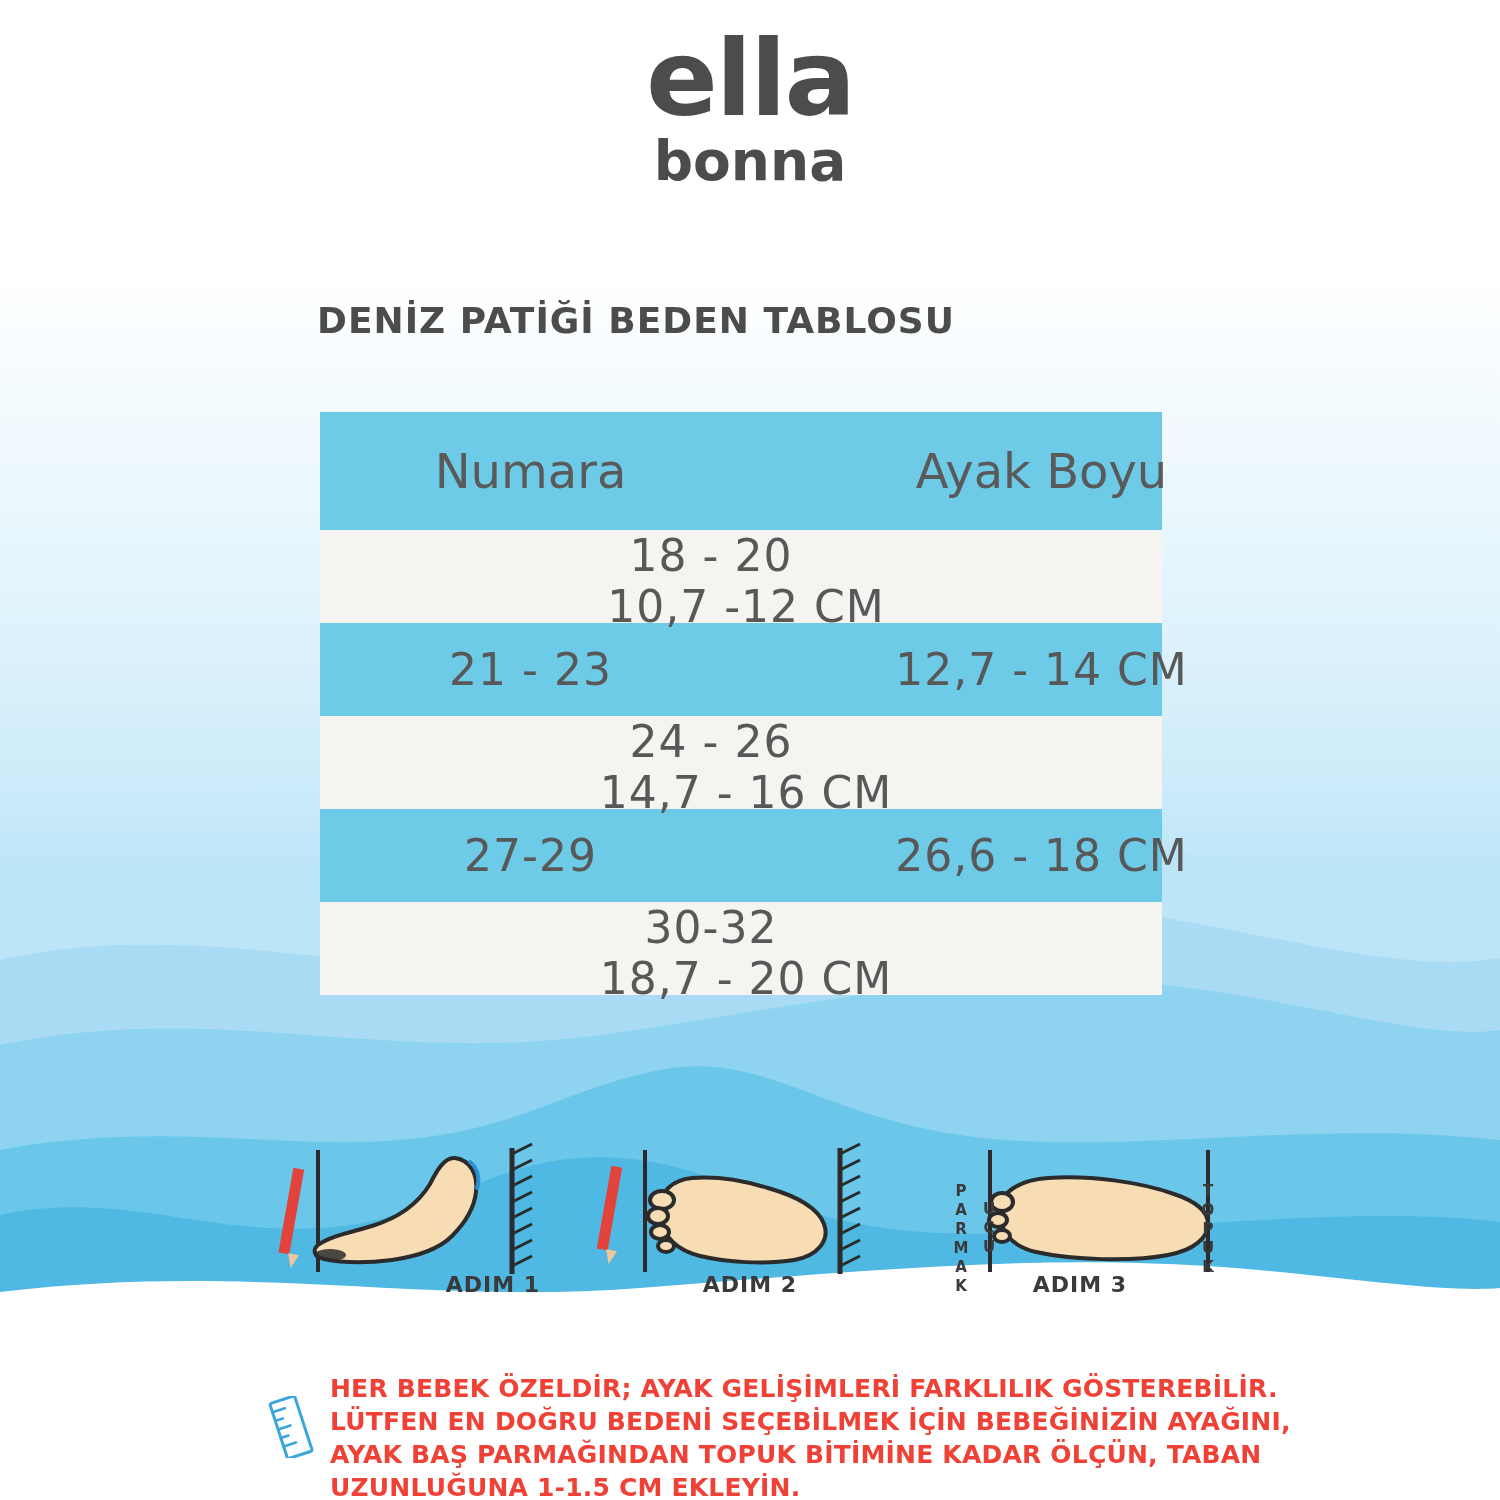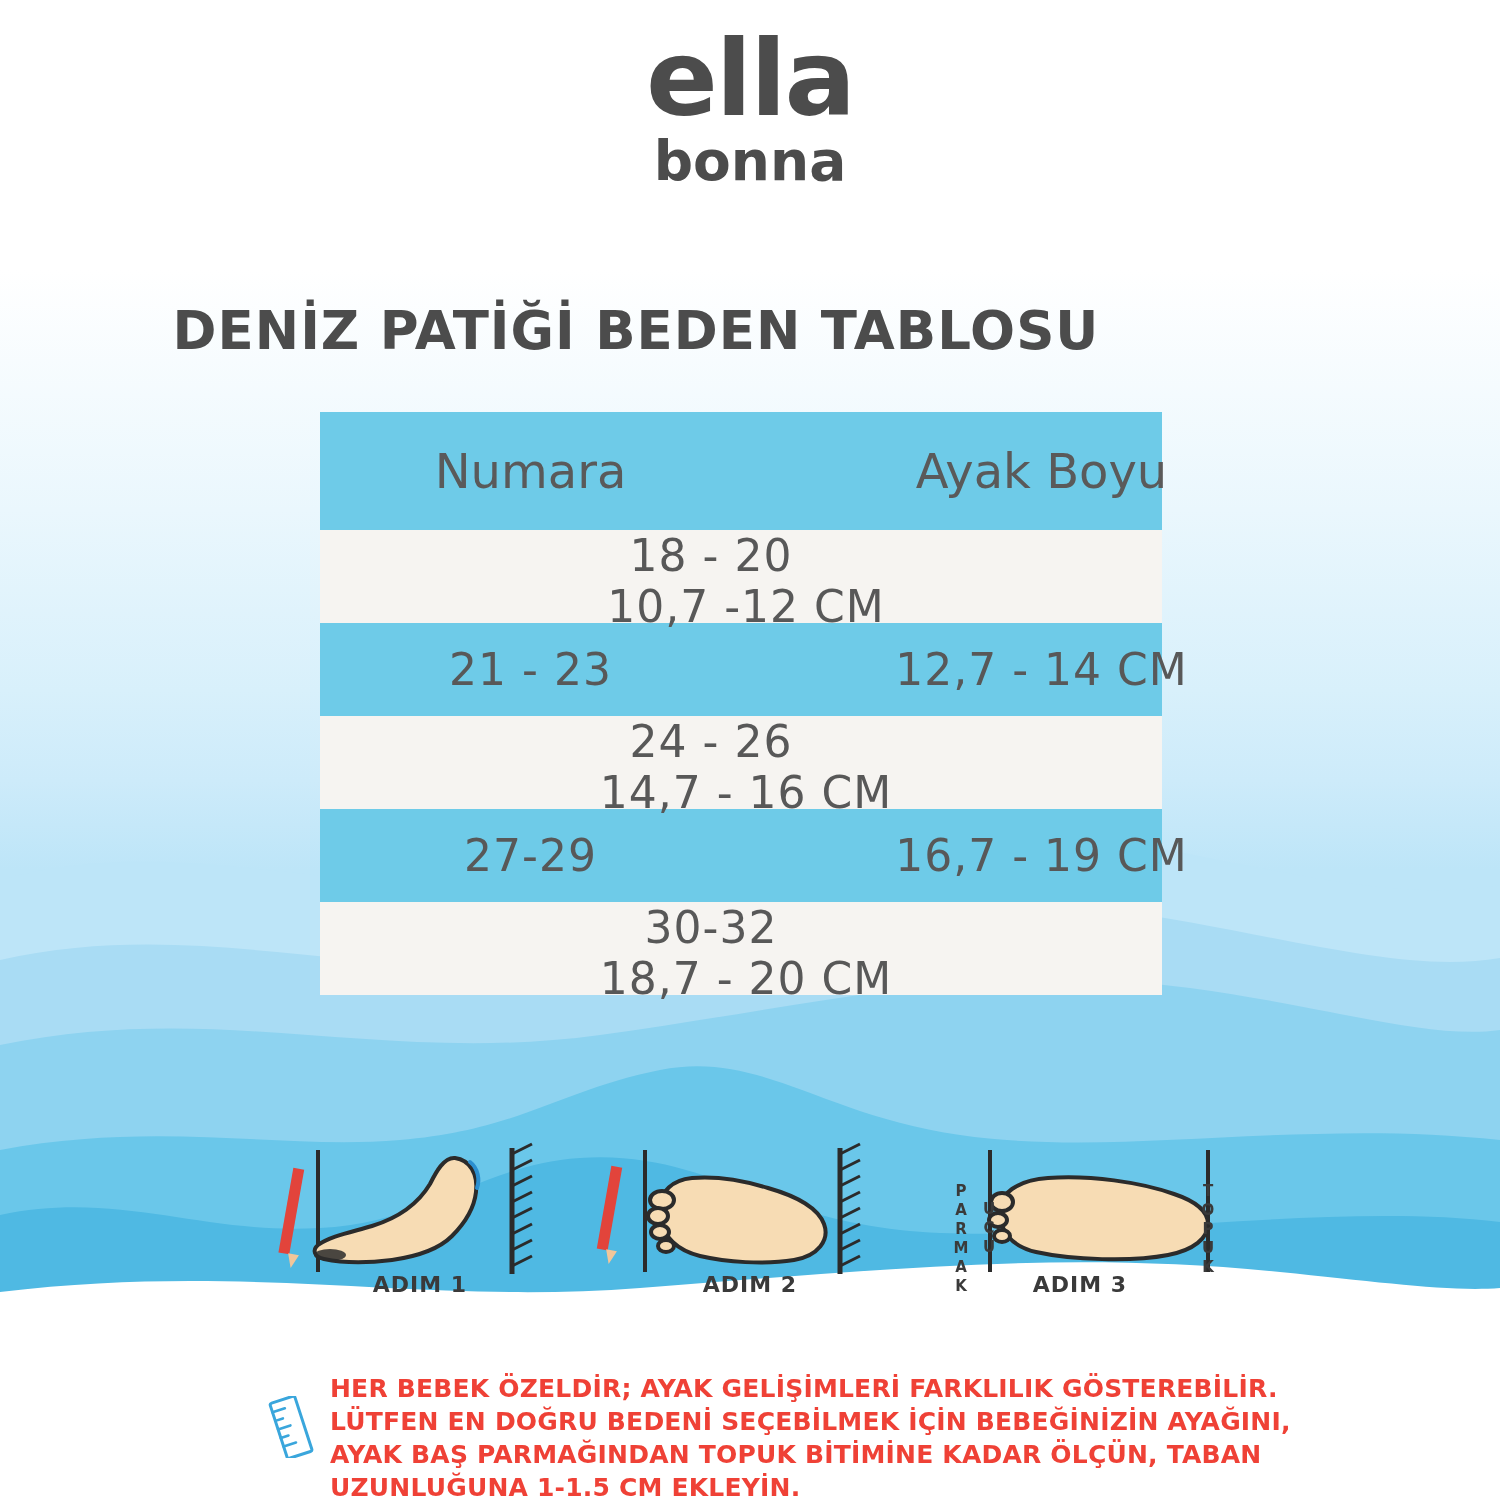--- a/index.html
+++ b/index.html
@@ -59,21 +59,21 @@
     margin-top: 4px;
   }
 
   
   .title {
     position: absolute;
     top: 300px;
     left: 0;
     width: 1272px;
     text-align: center;
-    font-size: 53px;
+    font-size: 36px;
     font-weight: bold;
     color: #4c4c4c;
     letter-spacing: 1px;
     z-index: 5;
   }
 
   
   .table {
     position: absolute;
     left: 320px;
@@ -126,21 +126,21 @@
     z-index: 6;
   }
   .step-label {
     position: absolute;
     font-size: 22px;
     font-weight: bold;
     color: #3a3a3a;
     letter-spacing: 1px;
     text-align: center;
   }
-  #lbl1 { left: 300px; width: 240px; }
+  #lbl1 { left: 300px; width: 240px; text-align: right; }
   #lbl2 { left: 630px; width: 240px; }
   #lbl3 { left: 960px; width: 240px; }
 
   .vert-label {
     position: absolute;
     font-size: 15px;
     font-weight: bold;
     color: #3a3a3a;
     letter-spacing: 1px;
     writing-mode: vertical-rl;
@@ -210,21 +210,21 @@
       <div class="cell val len">12,7 - 14  CM</div>
     </div>
 
     <div class="row light">
       <div class="cell val num">24 - 26</div>
       <div class="cell val len">14,7 - 16  CM</div>
     </div>
 
     <div class="row shade">
       <div class="cell val num">27-29</div>
-      <div class="cell val len">16,7 - 19  CM</div>
+      <div class="cell val len">26,6 - 18  CM</div>
     </div>
 
     <div class="row light">
       <div class="cell val num">30-32</div>
       <div class="cell val len">18,7 - 20  CM</div>
     </div>
 
   </div>
 
   <svg class="steps" viewBox="0 0 1500 180" preserveAspectRatio="none">

